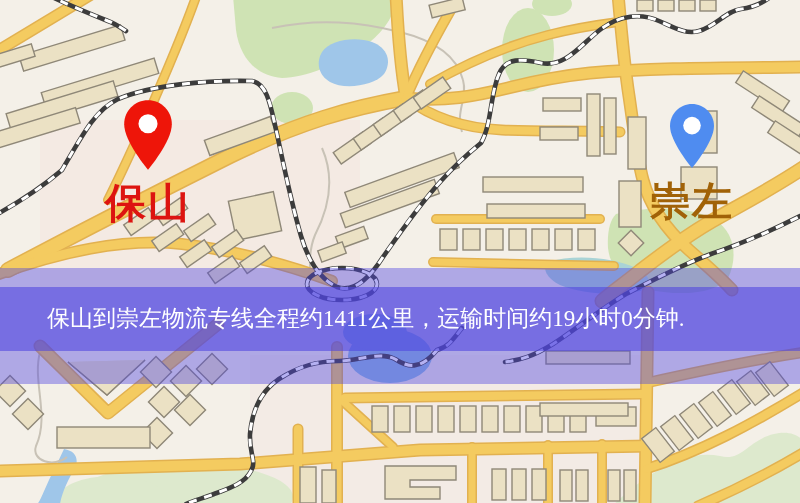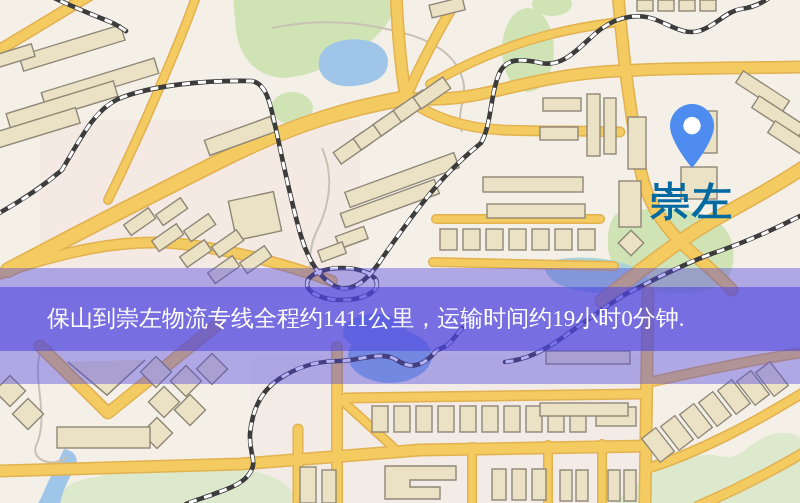--- a/index.html
+++ b/index.html
@@ -15,21 +15,21 @@
   .bld rect,.bld path{fill:#ebe1c4;stroke:#8f8878;stroke-width:1.4;}
   .stream{fill:none;stroke:#c8c2b6;stroke-width:2;}
   
   .marker{position:absolute;display:flex;flex-direction:column;align-items:center;
           transform:translateX(-50%);z-index:4;cursor:pointer;}
   .marker .pin-label{font-weight:bold;line-height:1;white-space:nowrap;
           letter-spacing:2px;}
   .marker-origin{left:148px;top:100px;}
   .marker-origin .pin-label{color:#dd1410;font-size:41px;margin-top:13px;}
   .marker-dest{left:692px;top:104px;}
-  .marker-dest .pin-label{color:#0369a1;font-size:40px;margin-top:14px;}
+  .marker-dest .pin-label{color:#a16207;font-size:40px;margin-top:14px;}
   
   .banner{position:absolute;left:0;top:268px;width:800px;height:116px;
           background:rgba(79,69,224,0.42);z-index:5;}
   .banner-inner{position:absolute;left:0;top:19px;width:800px;height:64px;
           background:rgba(79,69,224,0.58);color:#ffffff;font-size:23px;
           line-height:64px;padding-left:47px;box-sizing:border-box;
           white-space:nowrap;}
 </style>
 </head>
 <body>
@@ -263,20 +263,27 @@
     </g>
     <g class="rail-dash">
       <use href="#ra"></use>
         <use href="#rloop"></use>
         <use href="#rb"></use>
         <use href="#rc2"></use>
         <use href="#rt"></use>
     </g>
   </svg>
 
+  <div class="marker marker-origin">
+    <svg width="52" height="70" viewBox="0 0 24 32">
+      <path d="M12 0C5.9 0 1 4.9 1 11c0 8 11 21 11 21s11-13 11-21C23 4.9 18.1 0 12 0z" fill="#ee1509"></path>
+      <circle cx="12" cy="10.8" r="4.4" fill="#ffffff"></circle>
+    </svg>
+    <div class="pin-label">保山</div>
+  </div>
 
   <div class="marker marker-dest">
     <svg width="48" height="64" viewBox="0 0 24 32">
       <path d="M12 0C5.9 0 1 4.9 1 11c0 8 11 21 11 21s11-13 11-21C23 4.9 18.1 0 12 0z" fill="#4f8cf0"></path>
       <circle cx="12" cy="10.8" r="4.4" fill="#ffffff"></circle>
     </svg>
     <div class="pin-label">崇左</div>
   </div>
 
   <div class="banner">

